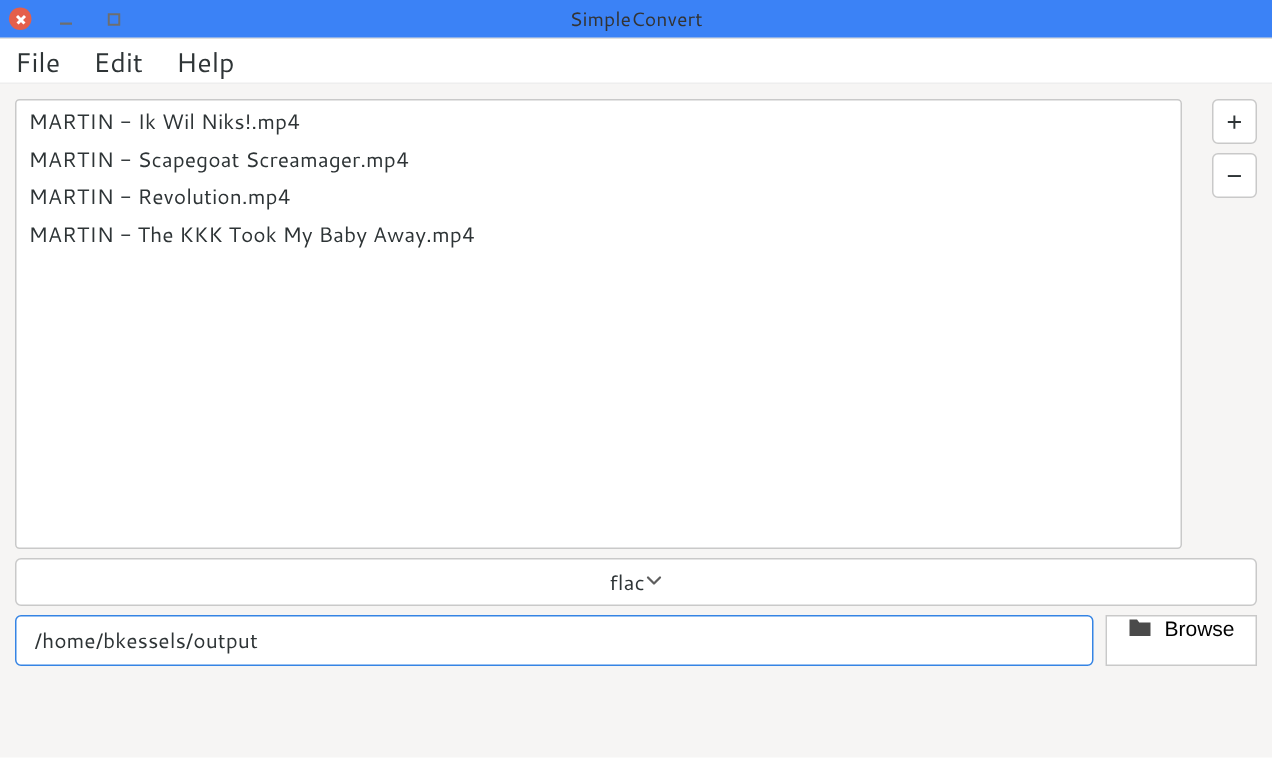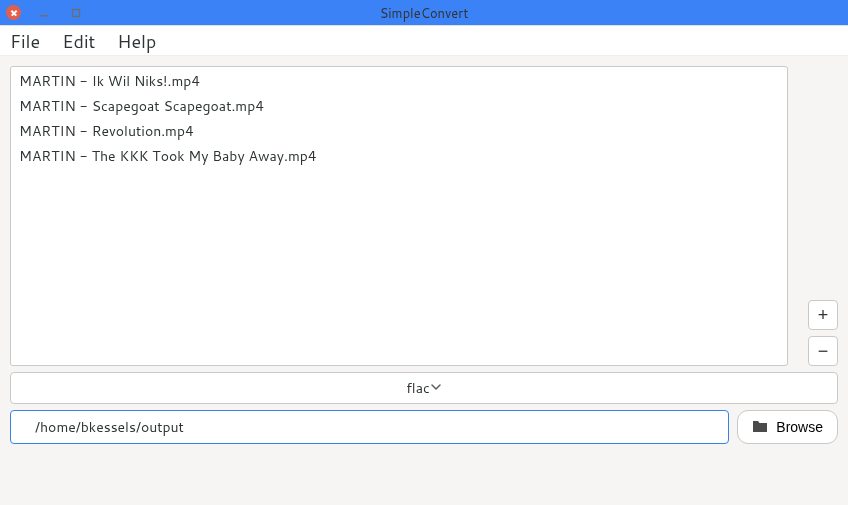--- a/index.html
+++ b/index.html
@@ -81,21 +81,21 @@
   .content {
     flex: 1;
     padding: 10px;
     display: flex;
     flex-direction: column;
     gap: 6px;
   }
   .file-row {
     display: flex;
     gap: 20px;
-    align-items: flex-end;
+    align-items: flex-start;
   }
   .file-list {
     flex: 1;
     height: 300px;
     background: #ffffff;
     border: 1px solid #c9c9c9;
     border-radius: 3px;
     overflow-y: auto;
     padding: 2px 0;
   }
@@ -144,34 +144,33 @@
     display: flex;
     gap: 8px;
     align-items: stretch;
   }
   .text-input {
     flex: 1;
     height: 34px;
     background: #ffffff;
     border: 1px solid #3584e4;
     border-radius: 4px;
-    padding: 0 24px;
+    padding: 0 12px;
     font-size: 14px;
     font-family: inherit;
     color: #2e3436;
     outline: none;
   }
   .browse-btn {
     height: 34px;
     padding: 0 14px;
     background: #ffffff;
     border: 1px solid #c9c9c9;
-    border-radius: 11px;
-    display: flex;
-    align-items: center;
+    border-radius: 0;
+    display: flex;
     gap: 8px;
     font-size: 14px;
     cursor: pointer;
   }
 </style>
 </head>
 <body>
 
 <div class="titlebar">
   <div class="titlebar-buttons">
@@ -194,21 +193,21 @@
   <span class="menu-item">File</span>
   <span class="menu-item">Edit</span>
   <span class="menu-item">Help</span>
 </div>
 
 <div class="content">
 
   <div class="file-row">
     <div class="file-list" id="file-list">
         <div class="file-list-item">MARTIN - Ik Wil Niks!.mp4</div>
-        <div class="file-list-item">MARTIN - Scapegoat Scapegoat.mp4</div>
+        <div class="file-list-item">MARTIN - Scapegoat Screamager.mp4</div>
         <div class="file-list-item">MARTIN - Revolution.mp4</div>
         <div class="file-list-item">MARTIN - The KKK Took My Baby Away.mp4</div>
       </div>
     <div class="side-buttons">
       <button class="icon-btn">
         <span>+</span>
       </button>
       <button class="icon-btn">
         <span>−</span>
       </button>

